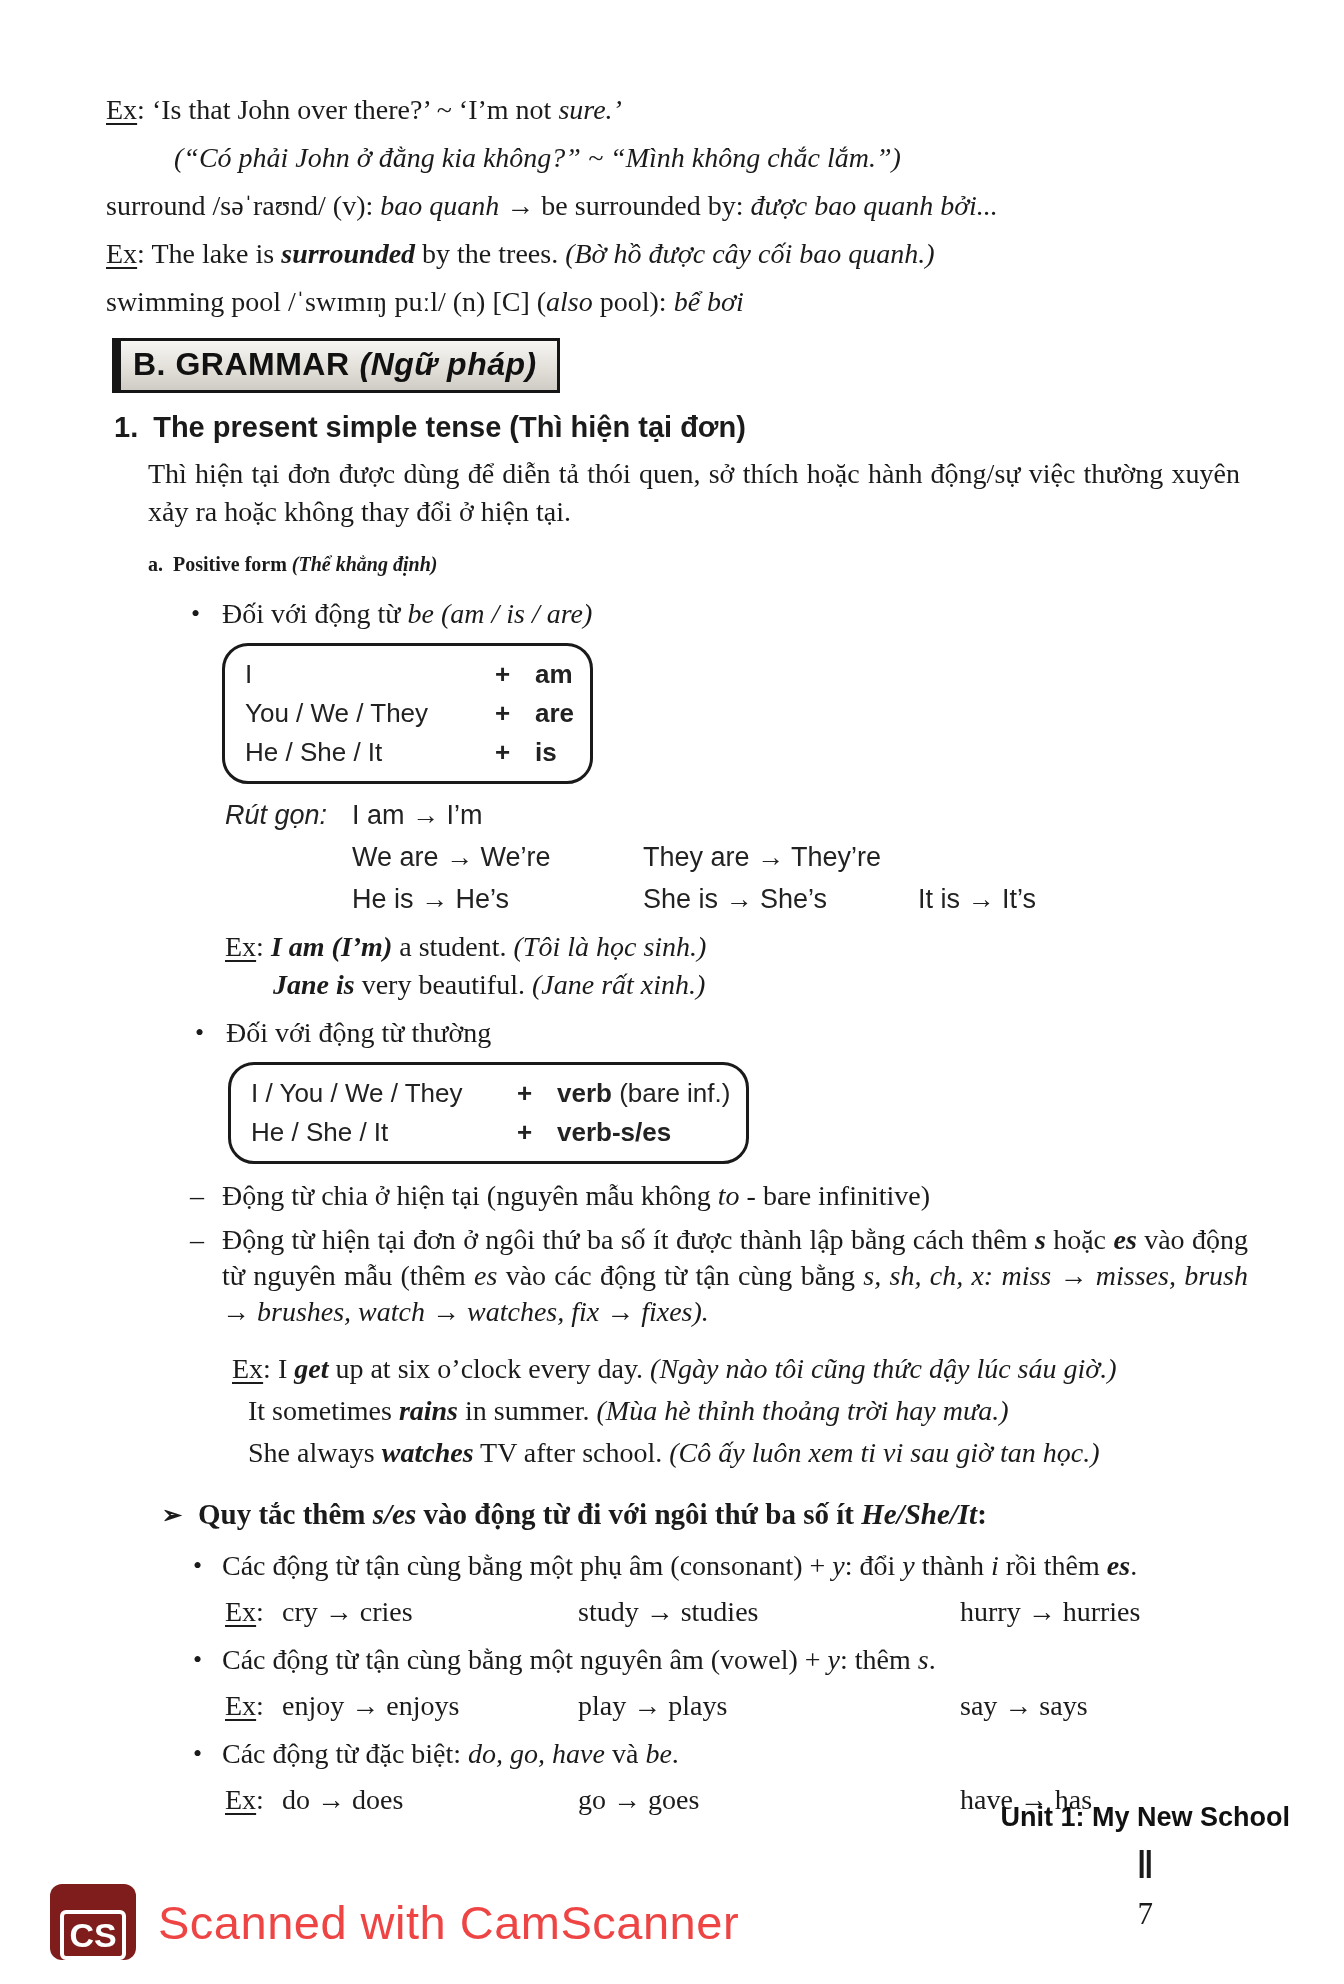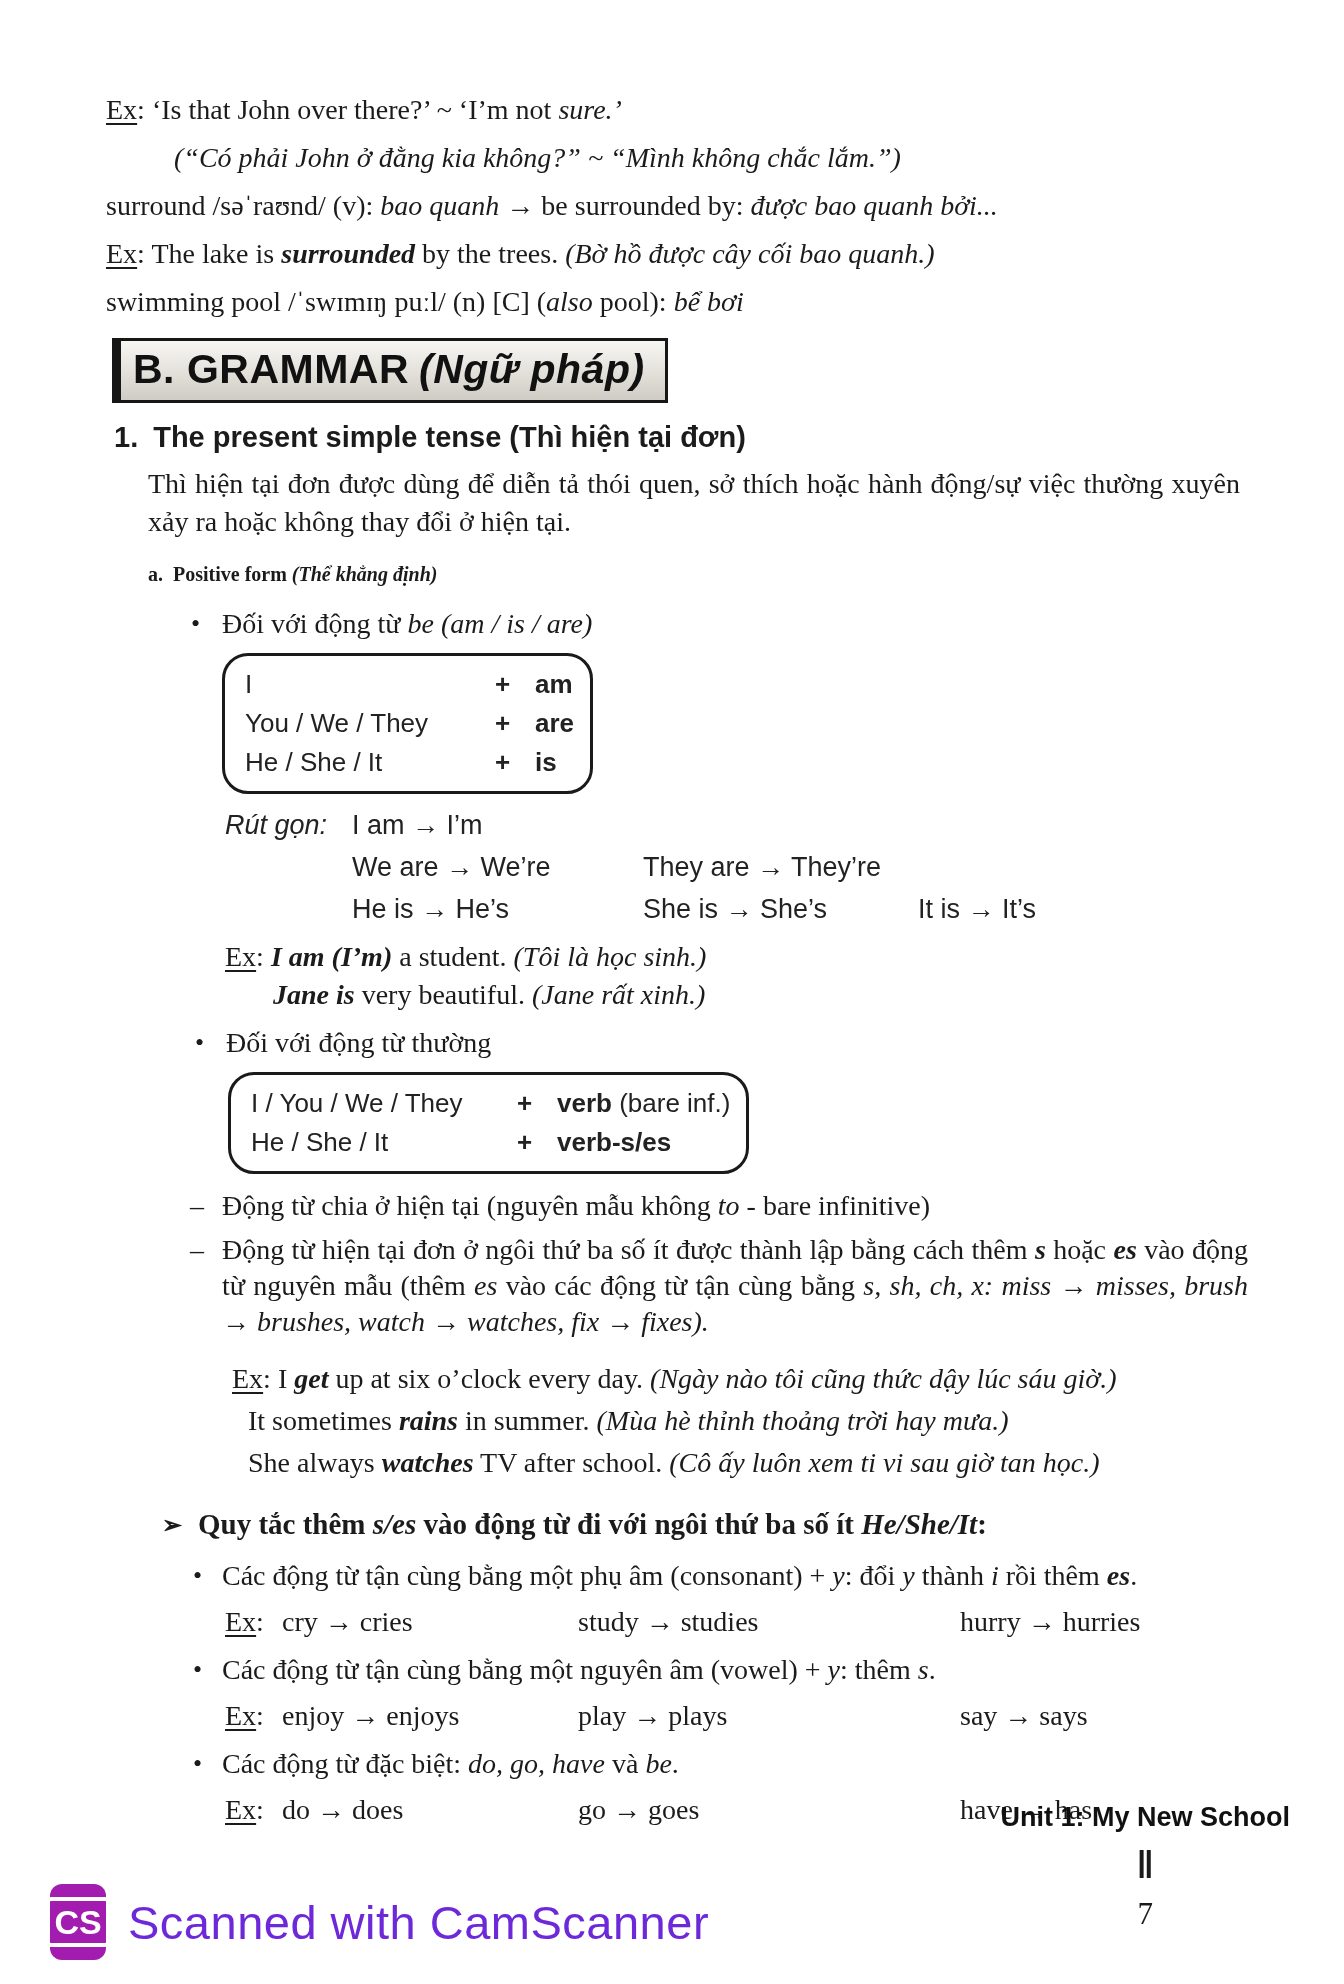--- a/index.html
+++ b/index.html
@@ -24,21 +24,21 @@
   .ln-indent{margin-left:68px;}
 
   
   .gbox-wrap{margin:12px 0 0 112px;}
   .gbox{
     display:inline-block;
     border:3px solid #161616;border-left:9px solid #161616;
     background:linear-gradient(180deg,#f7f6f3 0%,#e3e0da 55%,#cfccc6 100%);
     padding:5px 20px 7px 12px;
     font-family:"Liberation Sans","DejaVu Sans",sans-serif;
-    font-size:41px;font-weight:bold;color:#111;
+    font-size:32px;font-weight:bold;color:#111;
     letter-spacing:.5px;
   }
   .gbox .sub{font-style:italic;margin-left:10px;}
 
   
   .h1{margin:14px 0 0 114px;display:flex;gap:15px;
       font-family:"Liberation Sans","DejaVu Sans",sans-serif;
       font-size:29px;font-weight:bold;line-height:40px;}
 
   .intro{margin:8px 104px 0 148px;line-height:38px;text-align:justify;}
@@ -82,26 +82,26 @@
 
   .rule-h{display:flex;margin:20px 0 0 162px;line-height:40px;font-weight:bold;font-size:29px;}
   .rule-h .mark{width:36px;font-size:24px;line-height:42px;}
 
   .rule-bullet{display:flex;margin:12px 96px 0 193px;line-height:36px;}
   .rule-bullet .bullet-dot{width:29px;}
   .rule-ex{display:grid;grid-template-columns:57px 296px 382px auto;margin:10px 0 0 225px;line-height:36px;}
 
   
   .foot-left{position:absolute;left:50px;bottom:24px;display:flex;align-items:center;gap:22px;}
-  .cs-badge{width:56px;height:76px;background:#a21caf;border-radius:12px;
-            display:flex;align-items:center;justify-content:center;}
+  .cs-badge{width:86px;height:76px;background:#7f1d1d;border-radius:12px;
+            display:flex;align-items:flex-end;justify-content:center;}
   .cs-inner{border:4px solid #ffffff;border-radius:6px;padding:1px 5px;
             color:#ffffff;font-family:"Liberation Sans","DejaVu Sans",sans-serif;
             font-weight:bold;font-size:34px;line-height:40px;}
-  .cs-text{color:#6d28d9;font-family:"Liberation Sans","DejaVu Sans",sans-serif;
+  .cs-text{color:#ef4444;font-family:"Liberation Sans","DejaVu Sans",sans-serif;
            font-size:47px;letter-spacing:.5px;}
   .foot-right{position:absolute;right:54px;bottom:52px;display:flex;align-items:center;gap:12px;
               font-family:"Liberation Sans","DejaVu Sans",sans-serif;flex-direction:column;}
   .unit-label{font-weight:bold;font-size:27px;color:#111;}
   .page-sep{font-size:34px;font-weight:bold;transform:scaleY(1.15);}
   .page-num{font-size:31px;font-family:"Liberation Serif","DejaVu Serif",serif;}
 </style>
 </head>
 <body>
 

